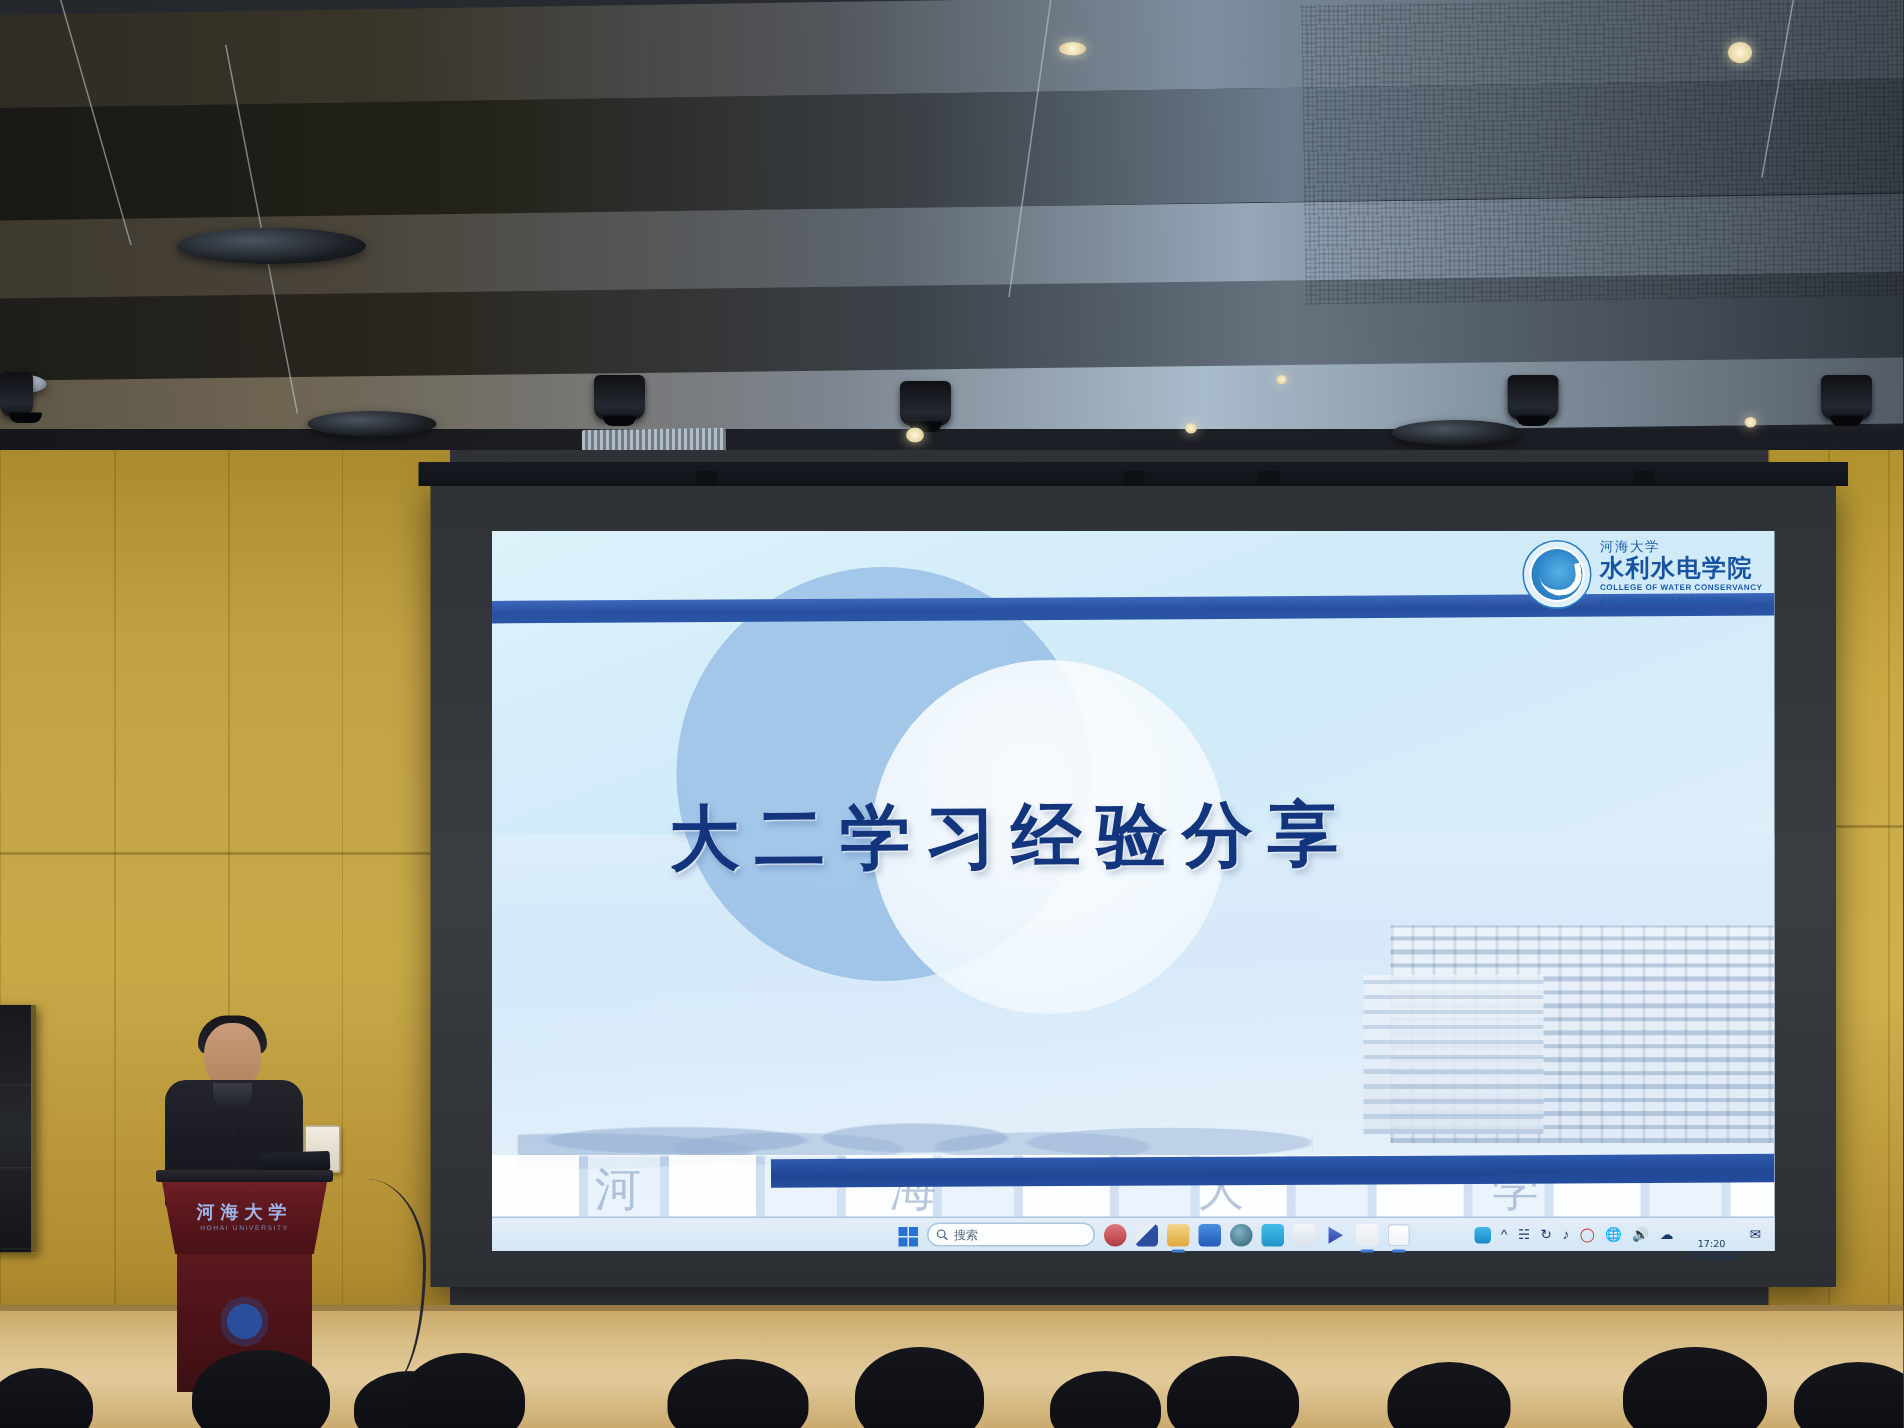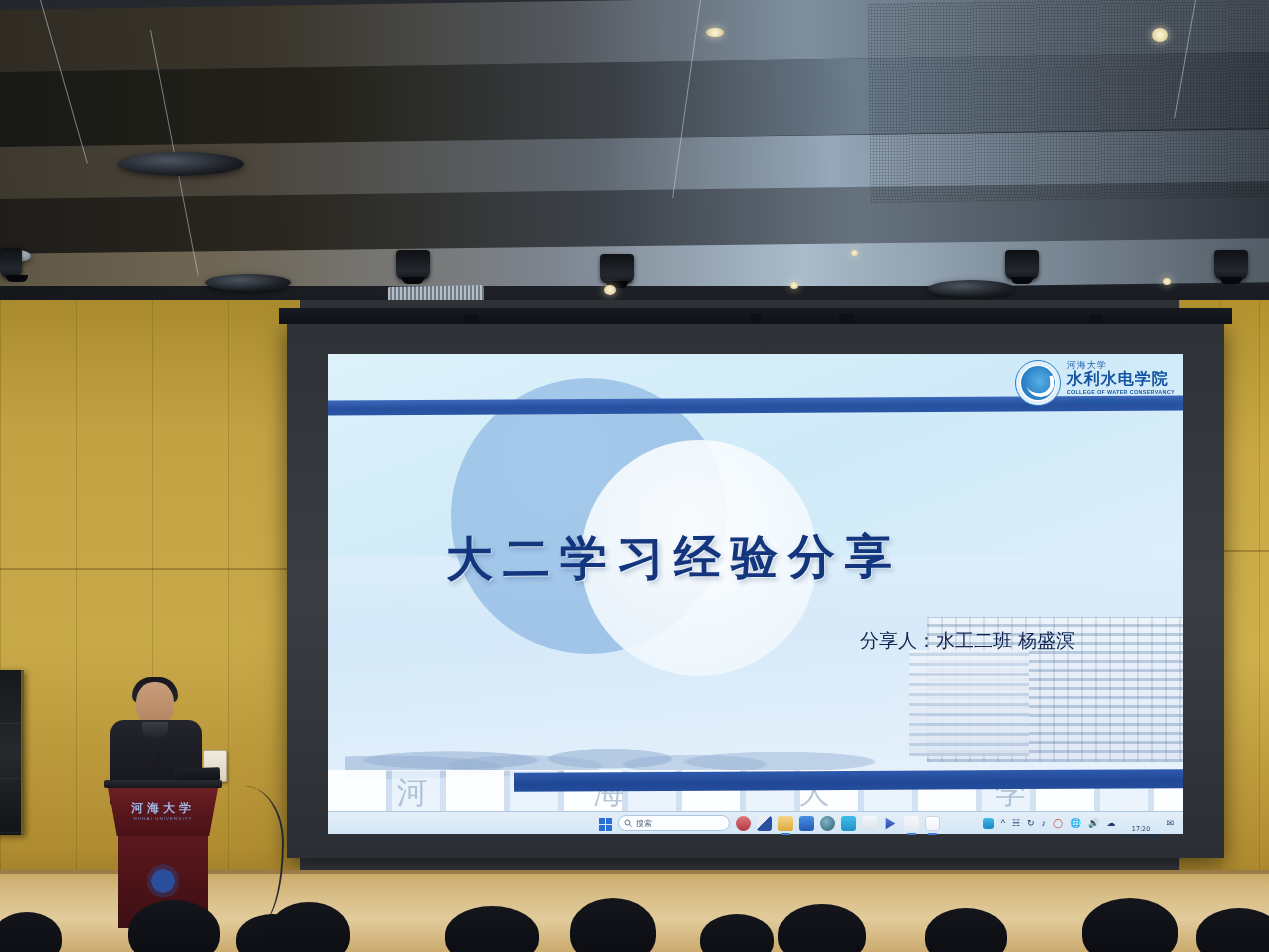--- a/index.html
+++ b/index.html
@@ -407,21 +407,20 @@
         <div class="logo-text">
           <div class="logo-uni">河海大学</div>
           <div class="logo-col">水利水电学院</div>
           <div class="logo-en">COLLEGE OF WATER CONSERVANCY</div>
           <div class="logo-en">&amp; HYDROPOWER ENGINEERING</div>
         </div>
       </div>
 
       <div class="slide-title">大二学习经验分享</div>
       <div class="slide-sub">
-        <div class="l1">分享人：水工二班 杨盛溟</div>
       </div>
     </div>
 
     <div class="taskbar">
       <div class="tb-center">
         <div class="win-logo">
             <i></i>
             <i></i>
             <i></i>
             <i></i>

